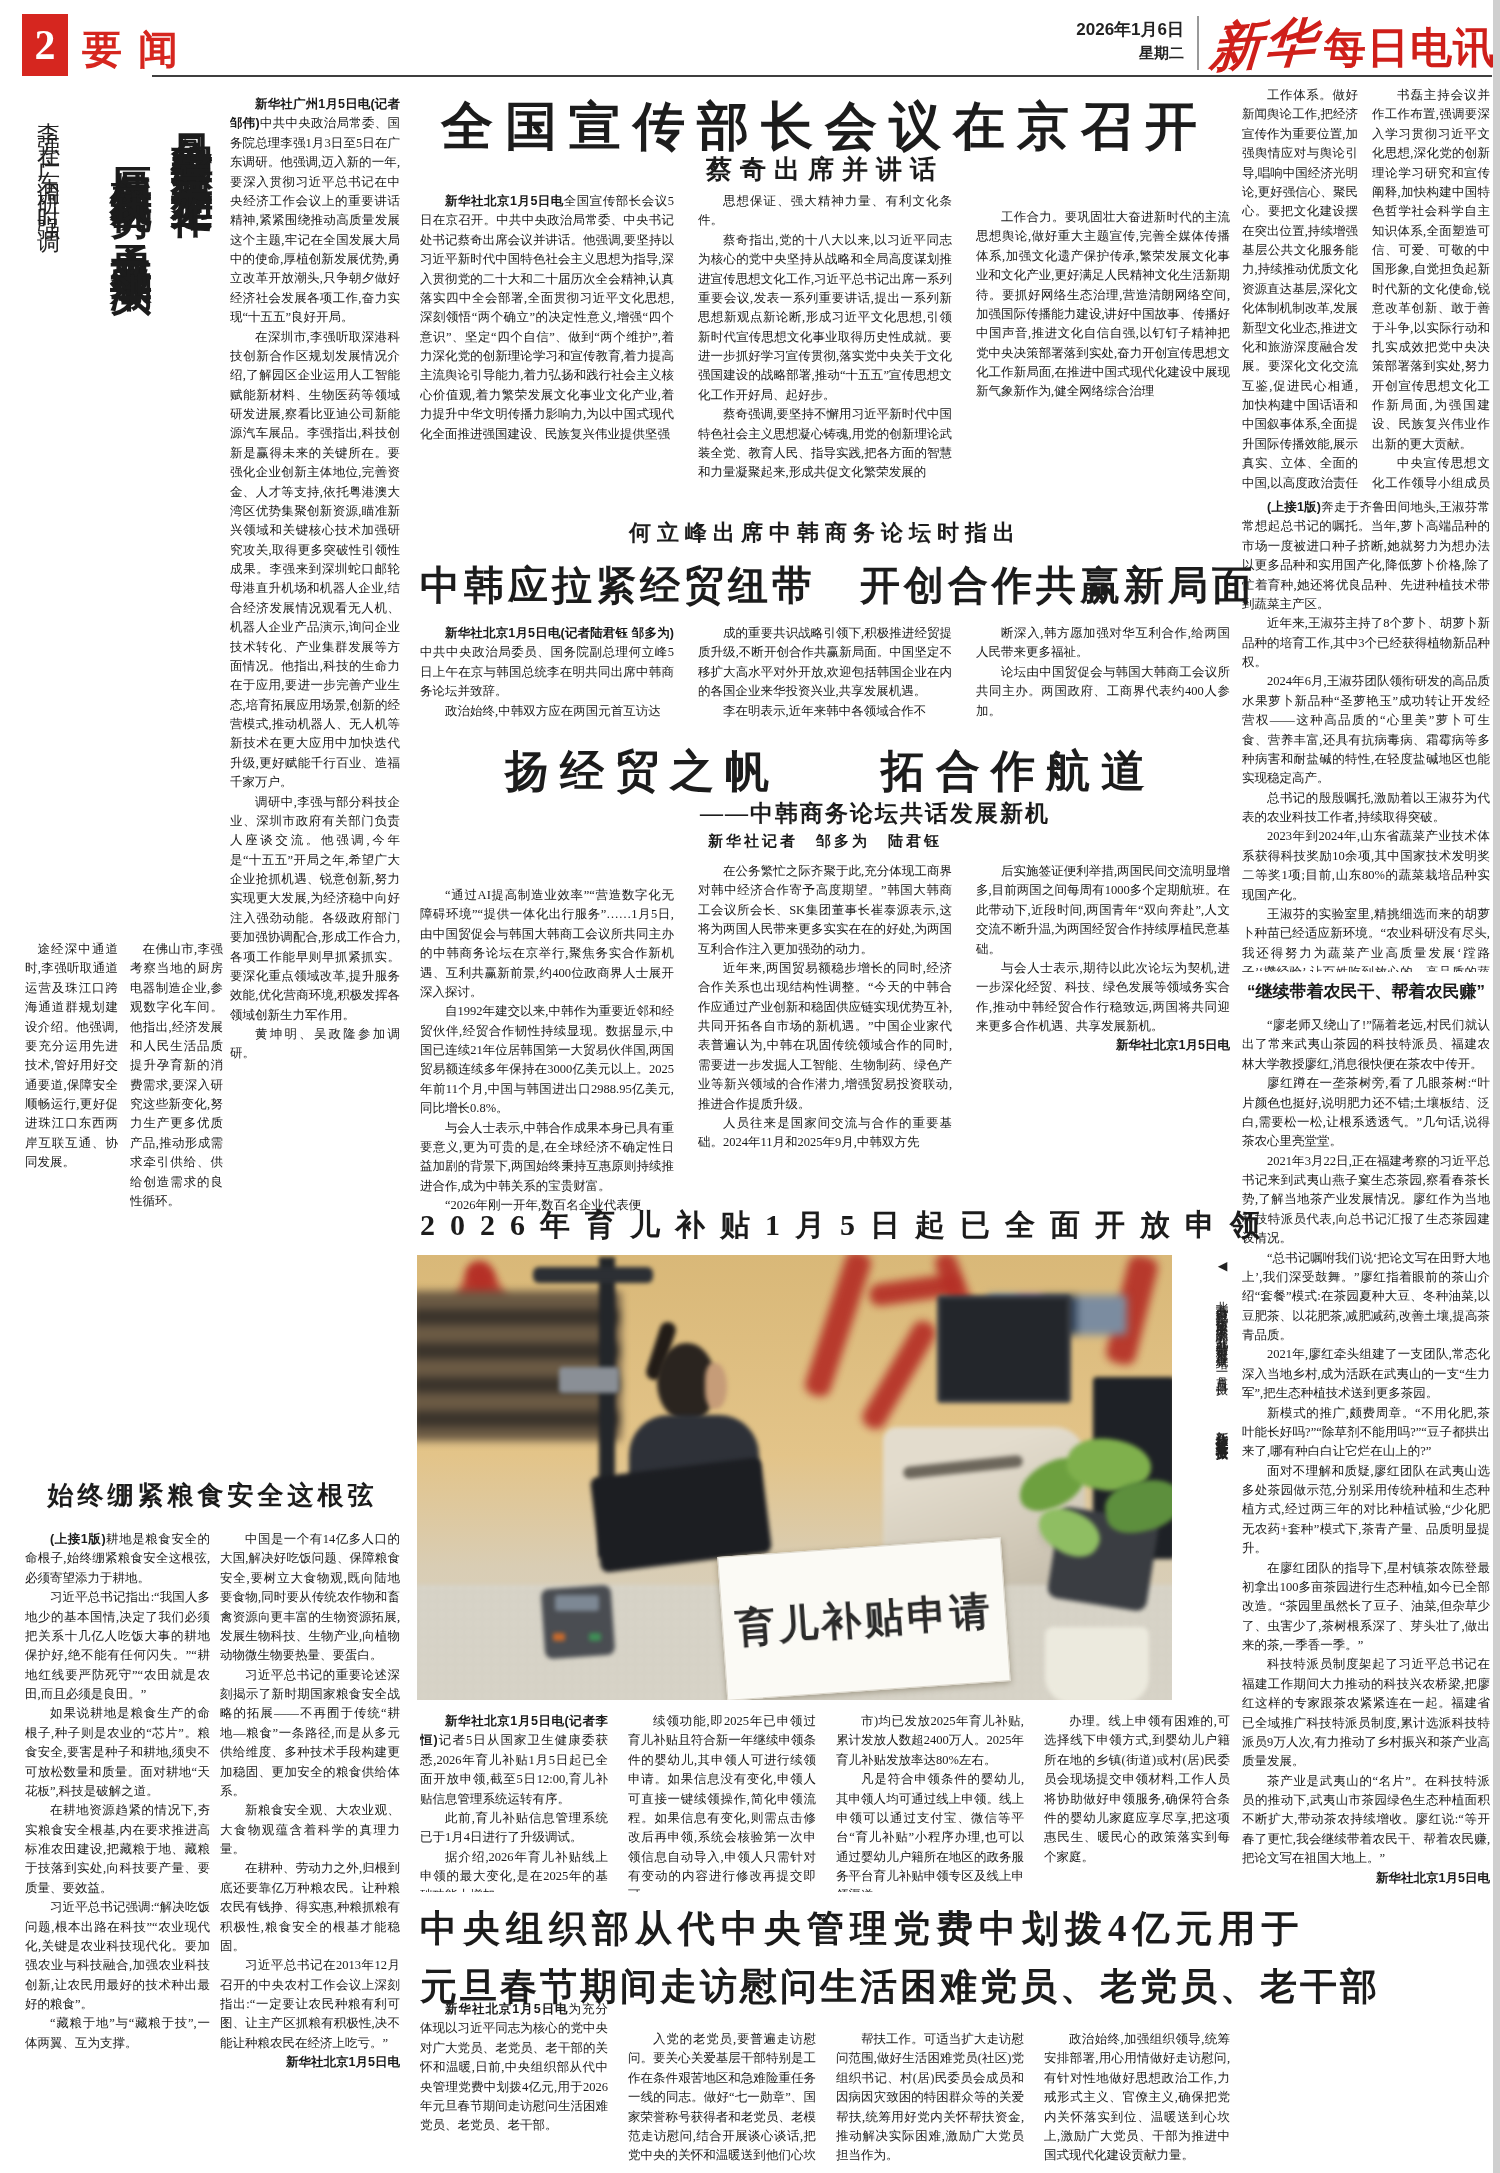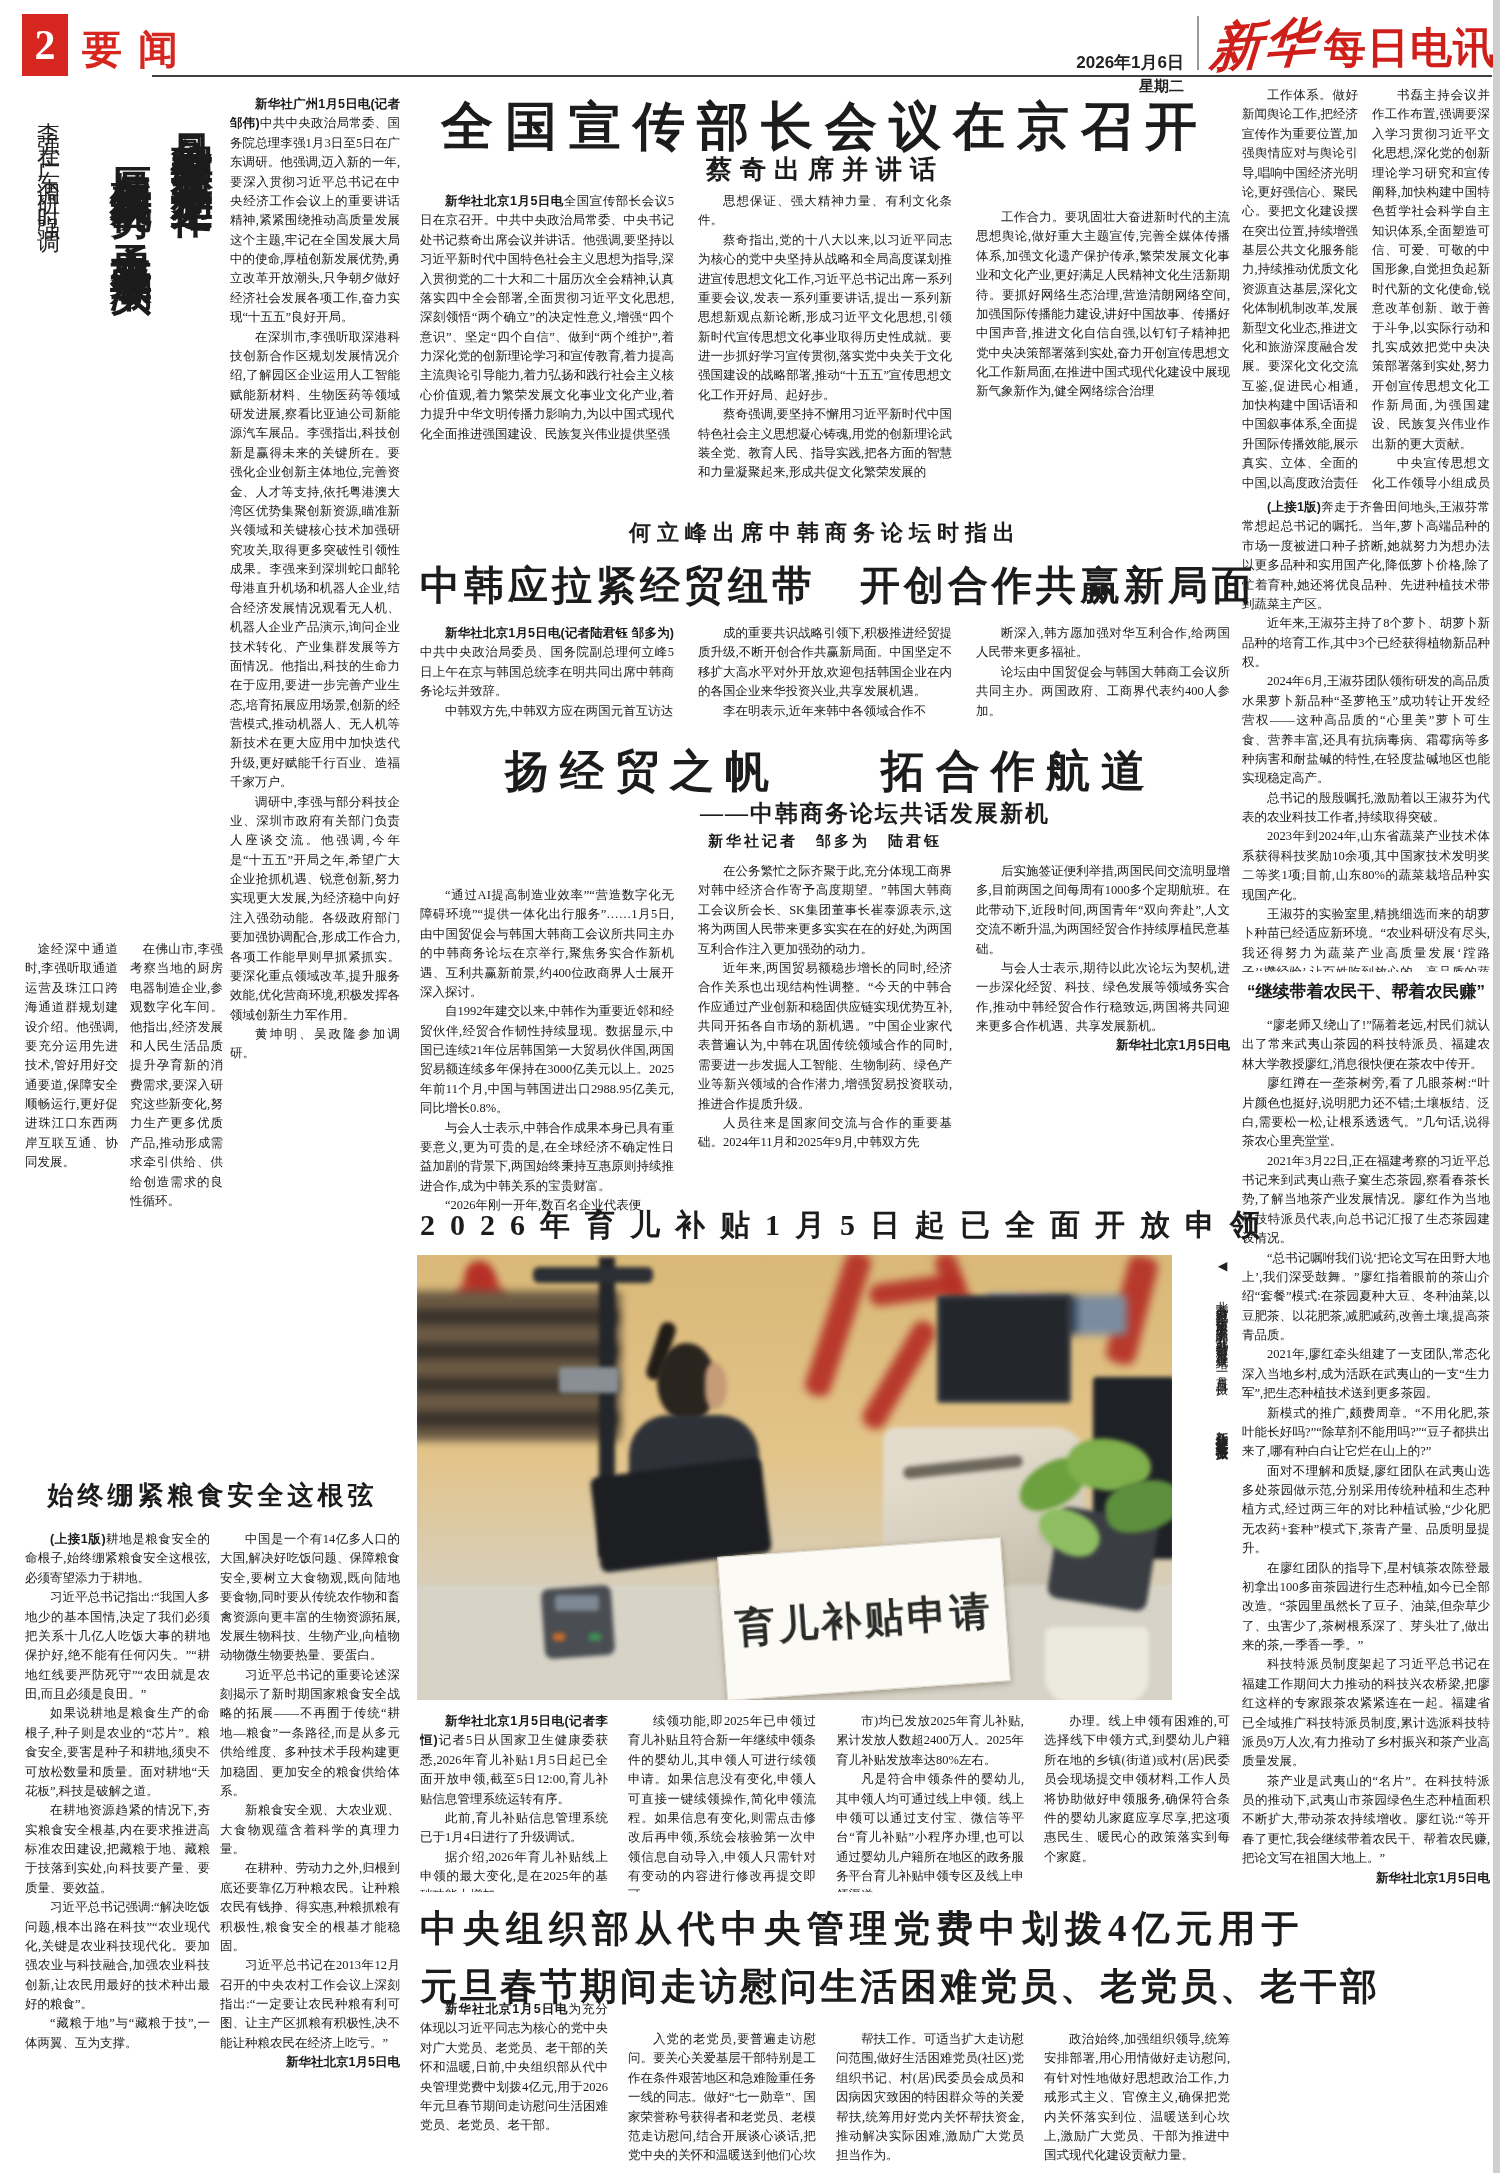--- a/index.html
+++ b/index.html
@@ -4,21 +4,21 @@
 <style>
   html,body{margin:0;padding:0;background:#e8e8e8;}
   #paper{position:relative;width:1500px;height:2173px;background:#ffffff;overflow:hidden;
          font-family:"Liberation Serif","DejaVu Serif",serif;color:#1c1c1c;}
   .abs{position:absolute;}
   
   .pgnum{background:#d6261f;color:#fff;font-weight:bold;font-size:42px;
          display:flex;align-items:center;justify-content:center;font-family:"Liberation Serif",serif;}
   .section{color:#d6261f;font-weight:900;font-size:40px;letter-spacing:16px;font-family:"Liberation Serif",serif;}
   .rule{background:#3f3f3f;}
-  .dateblk{text-align:right;font-family:"Liberation Sans",sans-serif;color:#222;line-height:1.4;margin-top:33px;}
+  .dateblk{text-align:right;font-family:"Liberation Sans",sans-serif;color:#222;line-height:1.4;}
   .dateblk .d1{font-size:17px;font-weight:bold;}
   .dateblk .d2{font-size:15px;font-weight:bold;}
   .mast{color:#cf1f1a;white-space:nowrap;}
   .mast .scr{display:inline-block;font-size:52px;font-weight:900;font-style:italic;transform:rotate(-4deg) skewX(-8deg);letter-spacing:2px;}
   .mast .rest{display:inline-block;font-size:42px;font-weight:900;letter-spacing:1px;margin-left:6px;}
   
   .vwrap{writing-mode:vertical-rl;text-orientation:upright;}
   .vkicker{font-size:23px;letter-spacing:12px;color:#222;font-family:"Liberation Sans",sans-serif;}
   .vhead{font-size:42px;font-weight:800;letter-spacing:4px;line-height:1.45;}
   
@@ -120,21 +120,21 @@
       <p>蔡奇强调,要坚持不懈用习近平新时代中国特色社会主义思想凝心铸魂,用党的创新理论武装全党、教育人民、指导实践,把各方面的智慧和力量凝聚起来,形成共促文化繁荣发展的</p>
     </div>
   <div class="col" style="left:976px;top:208px;width:254px;height:300px;">
       <p>工作合力。要巩固壮大奋进新时代的主流思想舆论,做好重大主题宣传,完善全媒体传播体系,加强文化遗产保护传承,繁荣发展文化事业和文化产业,更好满足人民精神文化生活新期待。要抓好网络生态治理,营造清朗网络空间,加强国际传播能力建设,讲好中国故事、传播好中国声音,推进文化自信自强,以钉钉子精神把党中央决策部署落到实处,奋力开创宣传思想文化工作新局面,在推进中国式现代化建设中展现新气象新作为,健全网络综合治理</p>
     </div>
 
   <div class="abs h-kicker" style="left:420px;top:518px;width:810px;">何立峰出席中韩商务论坛时指出</div>
   <div class="abs h-2" style="left:420px;top:558px;width:810px;">中韩应拉紧经贸纽带　开创合作共赢新局面</div>
   <div class="col" style="left:420px;top:624px;width:254px;height:118px;">
       <p><b class="lead">新华社北京1月5日电(记者陆君钰 邹多为)</b>中共中央政治局委员、国务院副总理何立峰5日上午在京与韩国总统李在明共同出席中韩商务论坛并致辞。</p>
-      <p>中韩双方先,中韩双方应在两国元首互访达</p>
+      <p>政治始终,中韩双方应在两国元首互访达</p>
     </div>
   <div class="col" style="left:698px;top:624px;width:254px;height:118px;">
       <p>成的重要共识战略引领下,积极推进经贸提质升级,不断开创合作共赢新局面。中国坚定不移扩大高水平对外开放,欢迎包括韩国企业在内的各国企业来华投资兴业,共享发展机遇。</p>
       <p>李在明表示,近年来韩中各领域合作不</p>
     </div>
   <div class="col" style="left:976px;top:624px;width:254px;height:118px;">
       <p>断深入,韩方愿加强对华互利合作,给两国人民带来更多福祉。</p>
       <p>论坛由中国贸促会与韩国大韩商工会议所共同主办。两国政府、工商界代表约400人参加。</p>
     </div>
 

